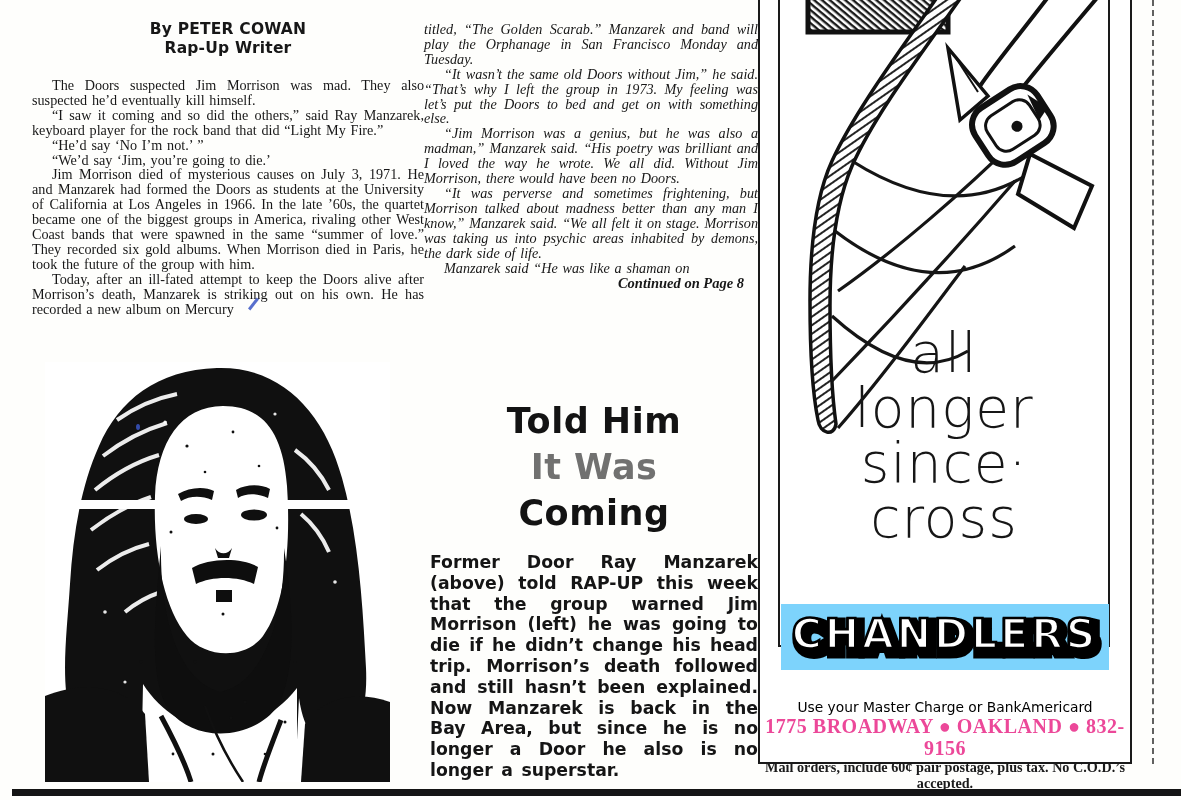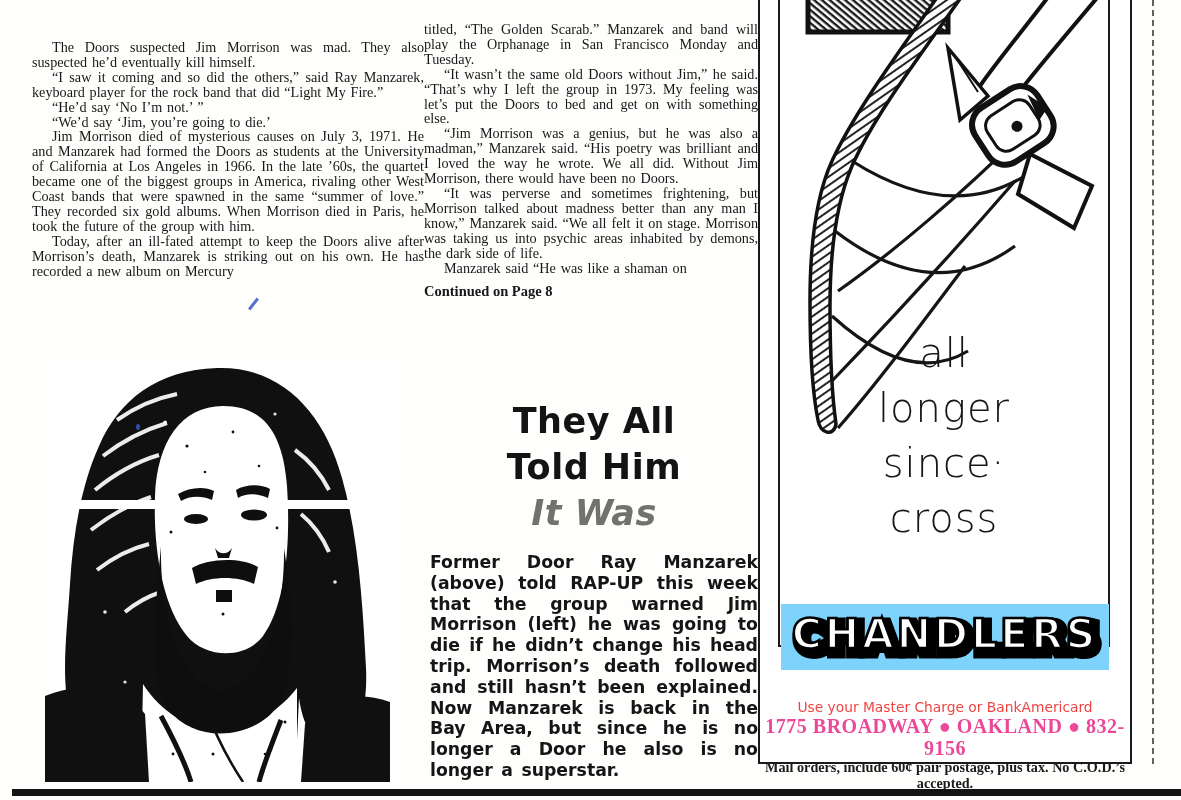--- a/index.html
+++ b/index.html
@@ -9,68 +9,72 @@
     font-family:"Liberation Serif", serif;
   }
   
   .col1{position:absolute;left:32px;top:20px;width:392px;}
   .byline{text-align:center;font-family:"DejaVu Sans",sans-serif;font-weight:bold;
           font-size:15.5px;line-height:19px;letter-spacing:.2px;}
   .body-text{margin-top:20px;font-size:14.2px;line-height:14.9px;text-align:justify;
              word-spacing:1.2px;}
   .body-text p{margin:0;text-indent:20px;}
   .body-text p.no-indent{text-indent:0;}
-  .col2{position:absolute;left:424px;top:22px;width:334px;}
+  .col2{position:absolute;left:424px;top:22px;width:334px;font-style:italic;}
   .col2 .body-text{margin-top:0;}
-  .continued{margin-top:8px;padding-right:26px;font-weight:bold;
+  .continued{padding-right:14px;text-align:right;font-weight:bold;
              font-size:14.5px;font-family:"Liberation Serif",serif;}
   
   .feature{position:absolute;left:430px;top:398px;width:328px;}
   .headline{text-align:center;font-family:"DejaVu Sans",sans-serif;font-weight:bold;
             font-size:35px;line-height:46px;letter-spacing:.5px;color:#131313;}
-  .hl-line.faded{color:#4e4e4e;opacity:.8;font-style:italic;}
+  .hl-line.faded{color:#4e4e4e;opacity:.8;}
   .caption{margin-top:16px;font-family:"DejaVu Sans",sans-serif;font-weight:bold;
            font-size:17.3px;line-height:20.8px;text-align:justify;word-spacing:2.5px;
            color:#151515;}
   
   .photo{position:absolute;left:45px;top:362px;width:345px;height:420px;}
   
   .ad-outer{position:absolute;left:758px;top:-4px;width:370px;height:766px;
             border:2px solid #1a1a1a;border-top:none;background:#fff;}
   .ad-inner{position:absolute;left:18px;top:0;width:328px;height:649px;
             border-left:2px solid #1a1a1a;border-right:2px solid #1a1a1a;
             border-bottom:2px solid #1a1a1a;}
   .sandal{position:absolute;left:0;top:0;z-index:1;}
   .tagline{position:absolute;left:0;right:0;top:330px;z-index:2;text-align:center;
-           font-family:"DejaVu Sans",sans-serif;font-weight:200;font-size:40px;
+           font-family:"DejaVu Sans",sans-serif;font-weight:200;font-size:55px;
            line-height:55px;color:#161616;letter-spacing:1px;}
   .brand{position:absolute;left:50%;top:608px;transform:translateX(-50%);
          background:#7dd3fc;padding:0 6px;z-index:3;}
   .brand text{font-family:"DejaVu Sans",sans-serif;font-weight:bold;font-size:41px;
               letter-spacing:3px;}
   .logo-shadow{fill:#000;stroke:#000;stroke-width:11;transform:translate(4px,5px);}
   .logo-main{fill:#fff;stroke:#000;stroke-width:2.6;}
   .ad-footer{position:absolute;left:0;right:0;top:704px;text-align:center;}
-  .payment{font-family:"DejaVu Sans",sans-serif;font-size:13.8px;line-height:15px;color:#ef4444;}
+  .payment{font-family:"DejaVu Sans",sans-serif;font-size:13.8px;line-height:15px;color:#000000;}
   .address{font-family:"Liberation Serif",serif;font-weight:bold;font-size:20px;
            line-height:22px;letter-spacing:.5px;color:#ec4899;}
   .mail{font-family:"Liberation Serif",serif;font-weight:bold;font-size:14.2px;
         line-height:16px;color:#1b1b1b;}
   
   .edge-dashes{position:absolute;left:1152px;top:0;height:764px;width:0;
                border-left:2px dashed #3a3a3a;opacity:.8;}
   .bottom-rule{position:absolute;left:12px;right:0;top:789px;height:7px;background:#141414;}
   .pen-mark{position:absolute;background:#3a56c4;opacity:.85;}
   .pen-mark.m1{left:252px;top:297px;width:3px;height:14px;transform:rotate(38deg);}
   .pen-mark.m2{left:136px;top:424px;width:4px;height:6px;border-radius:50%;}
 </style>
 </head>
 <body>
 
 <div class="col1">
+  <div class="byline">
+    <div>By PETER COWAN</div>
+    <div>Rap-Up Writer</div>
+  </div>
   <div class="body-text">
 
   <p>The Doors suspected Jim Morrison was mad. They also suspected he’d eventually kill himself.</p>
       <p>“I saw it coming and so did the others,” said Ray Manzarek, keyboard player for the rock band that did “Light My Fire.”</p>
       <p>“He’d say ‘No I’m not.’ ”</p>
       <p>“We’d say ‘Jim, you’re going to die.’</p>
       <p>Jim Morrison died of mysterious causes on July 3, 1971. He and Manzarek had formed the Doors as students at the University of California at Los Angeles in 1966. In the late ’60s, the quartet became one of the biggest groups in America, rivaling other West Coast bands that were spawned in the same “summer of love.” They recorded six gold albums. When Morrison died in Paris, he took the future of the group with him.</p>
       <p>Today, after an ill-fated attempt to keep the Doors alive after Morrison’s death, Manzarek is striking out on his own. He has recorded a new album on Mercury</p>
     </div>
 </div>
@@ -83,23 +87,23 @@
       <p>“Jim Morrison was a genius, but he was also a madman,” Manzarek said. “His poetry was brilliant and I loved the way he wrote. We all did. Without Jim Morrison, there would have been no Doors.</p>
       <p>“It was perverse and sometimes frightening, but Morrison talked about madness better than any man I know,” Manzarek said. “We all felt it on stage. Morrison was taking us into psychic areas inhabited by demons, the dark side of life.</p>
       <p>Manzarek said “He was like a shaman on</p>
     </div>
   <div class="continued">Continued on Page 8</div>
 </div>
 
 <div class="feature">
   <div class="headline">
 
-  <div class="hl-line">They All</div>
       <div class="hl-line">Told Him</div>
       <div class="hl-line faded">It Was</div>
+      <div class="hl-line">Coming</div>
     </div>
   <div class="caption">Former Door Ray Manzarek (above) told RAP-UP this week that the group warned Jim Morrison (left) he was going to die if he didn’t change his head trip. Morrison’s death followed and still hasn’t been explained. Now Manzarek is back in the Bay Area, but since he is no longer a Door he also is no longer a superstar.</div>
 </div>
 
 <div class="photo">
   <svg width="345" height="420" viewBox="0 0 345 420">
     <rect width="345" height="420" fill="#fff"></rect>
 
     <path d="M172,6 C112,8 74,38 54,84 C36,124 28,172 25,222 C22,270 15,320 26,354
              C34,380 58,394 76,380 C84,372 85,356 83,340 C80,366 83,392 91,410 L96,420

